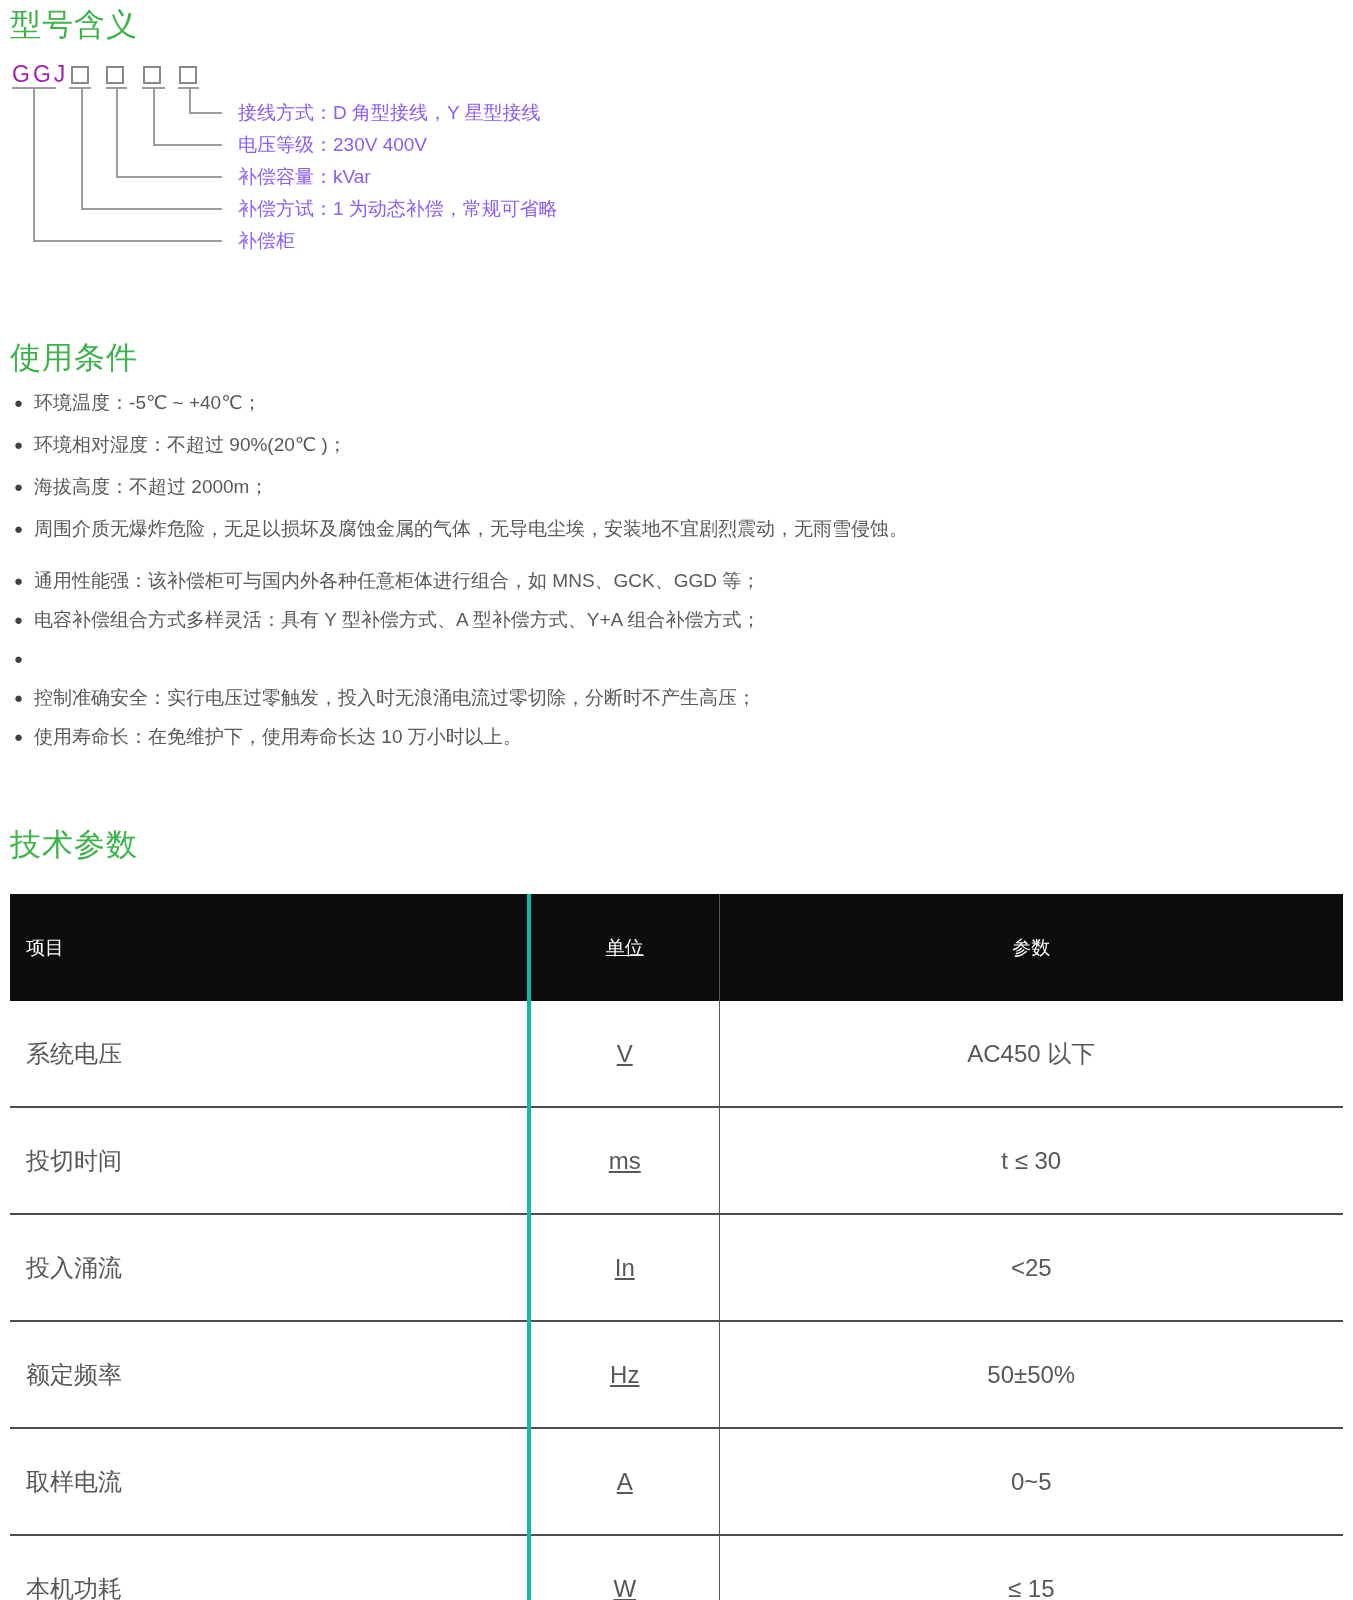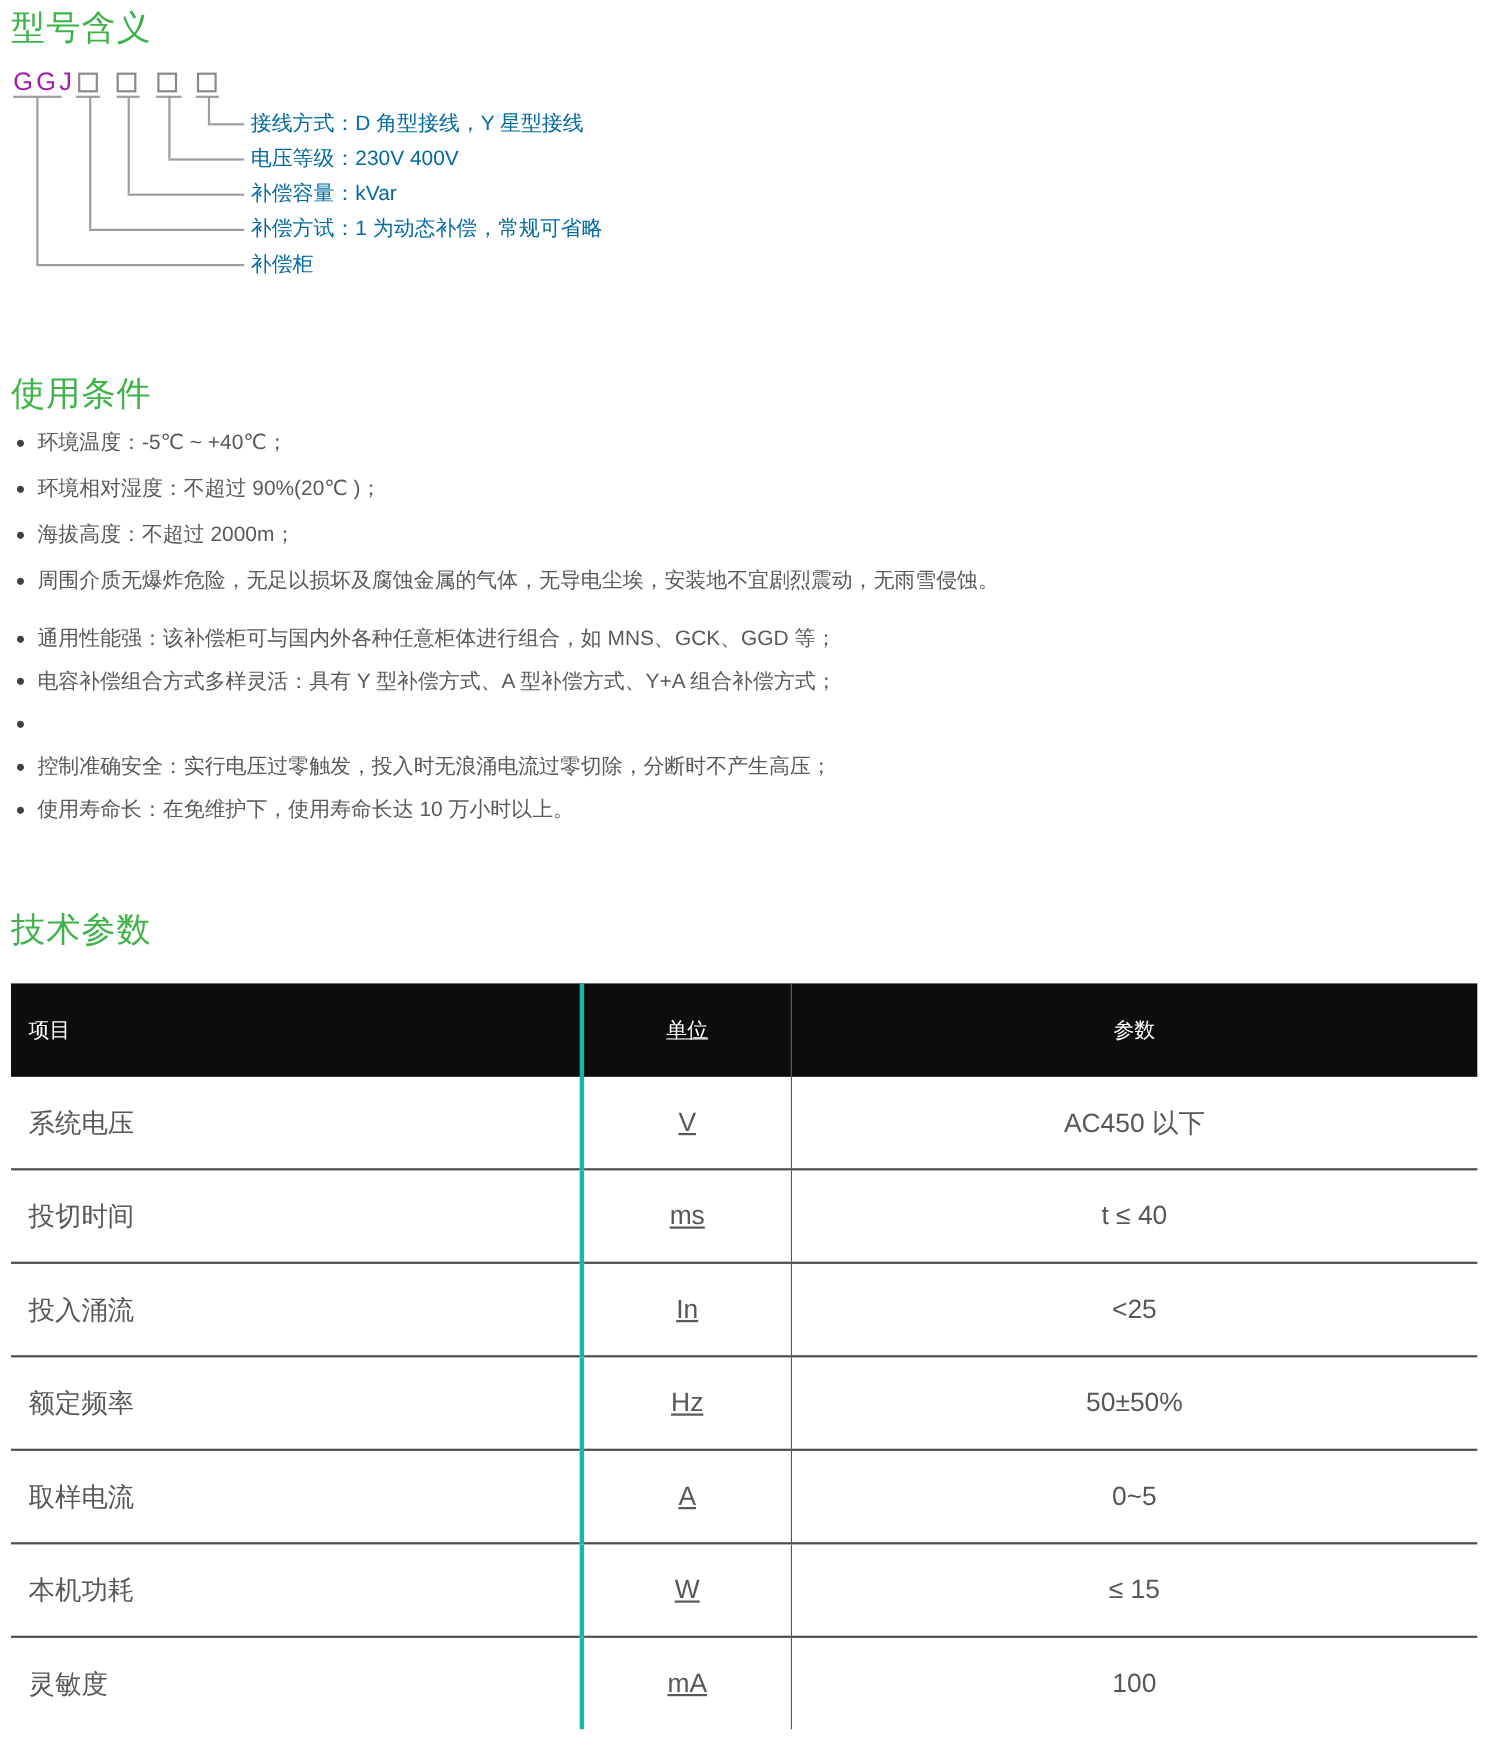--- a/index.html
+++ b/index.html
@@ -30,21 +30,21 @@
   .v0 { left: 21px;  height: 152px; }
   .v1 { left: 69px;  height: 120px; }
   .v2 { left: 104px; height: 88px; }
   .v3 { left: 141px; height: 56px; }
   .v4 { left: 177px; height: 24px; }
   .h4 { top: 51px;  left: 177px; width: 33px; }
   .h3 { top: 83px;  left: 141px; width: 69px; }
   .h2l { top: 115px; left: 104px; width: 106px; }
   .h1l { top: 147px; left: 69px;  width: 141px; }
   .h0 { top: 179px; left: 21px;  width: 189px; }
-  .lbl { position: absolute; left: 216px; font-size: 19px; line-height: 26px; color: #0369a1; white-space: nowrap; }
+  .lbl { position: absolute; left: 226px; font-size: 19px; line-height: 26px; color: #8b5cf6; white-space: nowrap; }
   .l0 { top: 39px; } .l1 { top: 71px; } .l2 { top: 103px; } .l3 { top: 135px; } .l4 { top: 167px; }
 
   
   .h-conditions { margin-top: 84px; }
   .h-features  { margin-top: 84px; }
   .h-specs     { margin-top: 78px; }
 
   
   ul.bullets { list-style: none; margin: 0; padding: 0 0 0 4px; }
   ul.bullets li { display: flex; align-items: flex-start; line-height: 26px; font-size: 19px; color: #58595b; }
@@ -60,21 +60,21 @@
     width: 1333px; margin-top: 33px;
   }
   table.specs col.c1 { width: 519px; }
   table.specs col.c2 { width: 190px; }
   table.specs col.c3 { width: 624px; }
   table.specs th {
     background: #0d0d0d; color: #ffffff; font-weight: 400;
     height: 75px; font-size: 19px;
   }
   table.specs td { height: 73px; font-size: 24px; color: #565759; background: #fff; }
-  table.specs th, table.specs td { text-align: center; padding: 5px; }
+  table.specs th, table.specs td { text-align: center; padding: 16px; }
   table.specs th:first-child, table.specs td:first-child { text-align: left; padding-left: 16px; }
   table.specs th:nth-child(2), table.specs td:nth-child(2) {
     border-left: 4px solid #14b8a6; border-right: 1px solid #58585a; text-decoration: underline;
   }
   table.specs tbody tr + tr td { border-top: 2px solid #4d4d4f; }
 </style>
 </head>
 <body>
 
 <div class="page">
@@ -180,21 +180,21 @@
       </thead>
       <tbody>
         <tr>
           <td>系统电压</td>
           <td>V</td>
           <td>AC450 以下</td>
         </tr>
         <tr>
           <td>投切时间</td>
           <td>ms</td>
-          <td>t ≤ 40</td>
+          <td>t ≤ 30</td>
         </tr>
         <tr>
           <td>投入涌流</td>
           <td>In</td>
           <td>&lt;25</td>
         </tr>
         <tr>
           <td>额定频率</td>
           <td>Hz</td>
           <td>50±50%</td>

